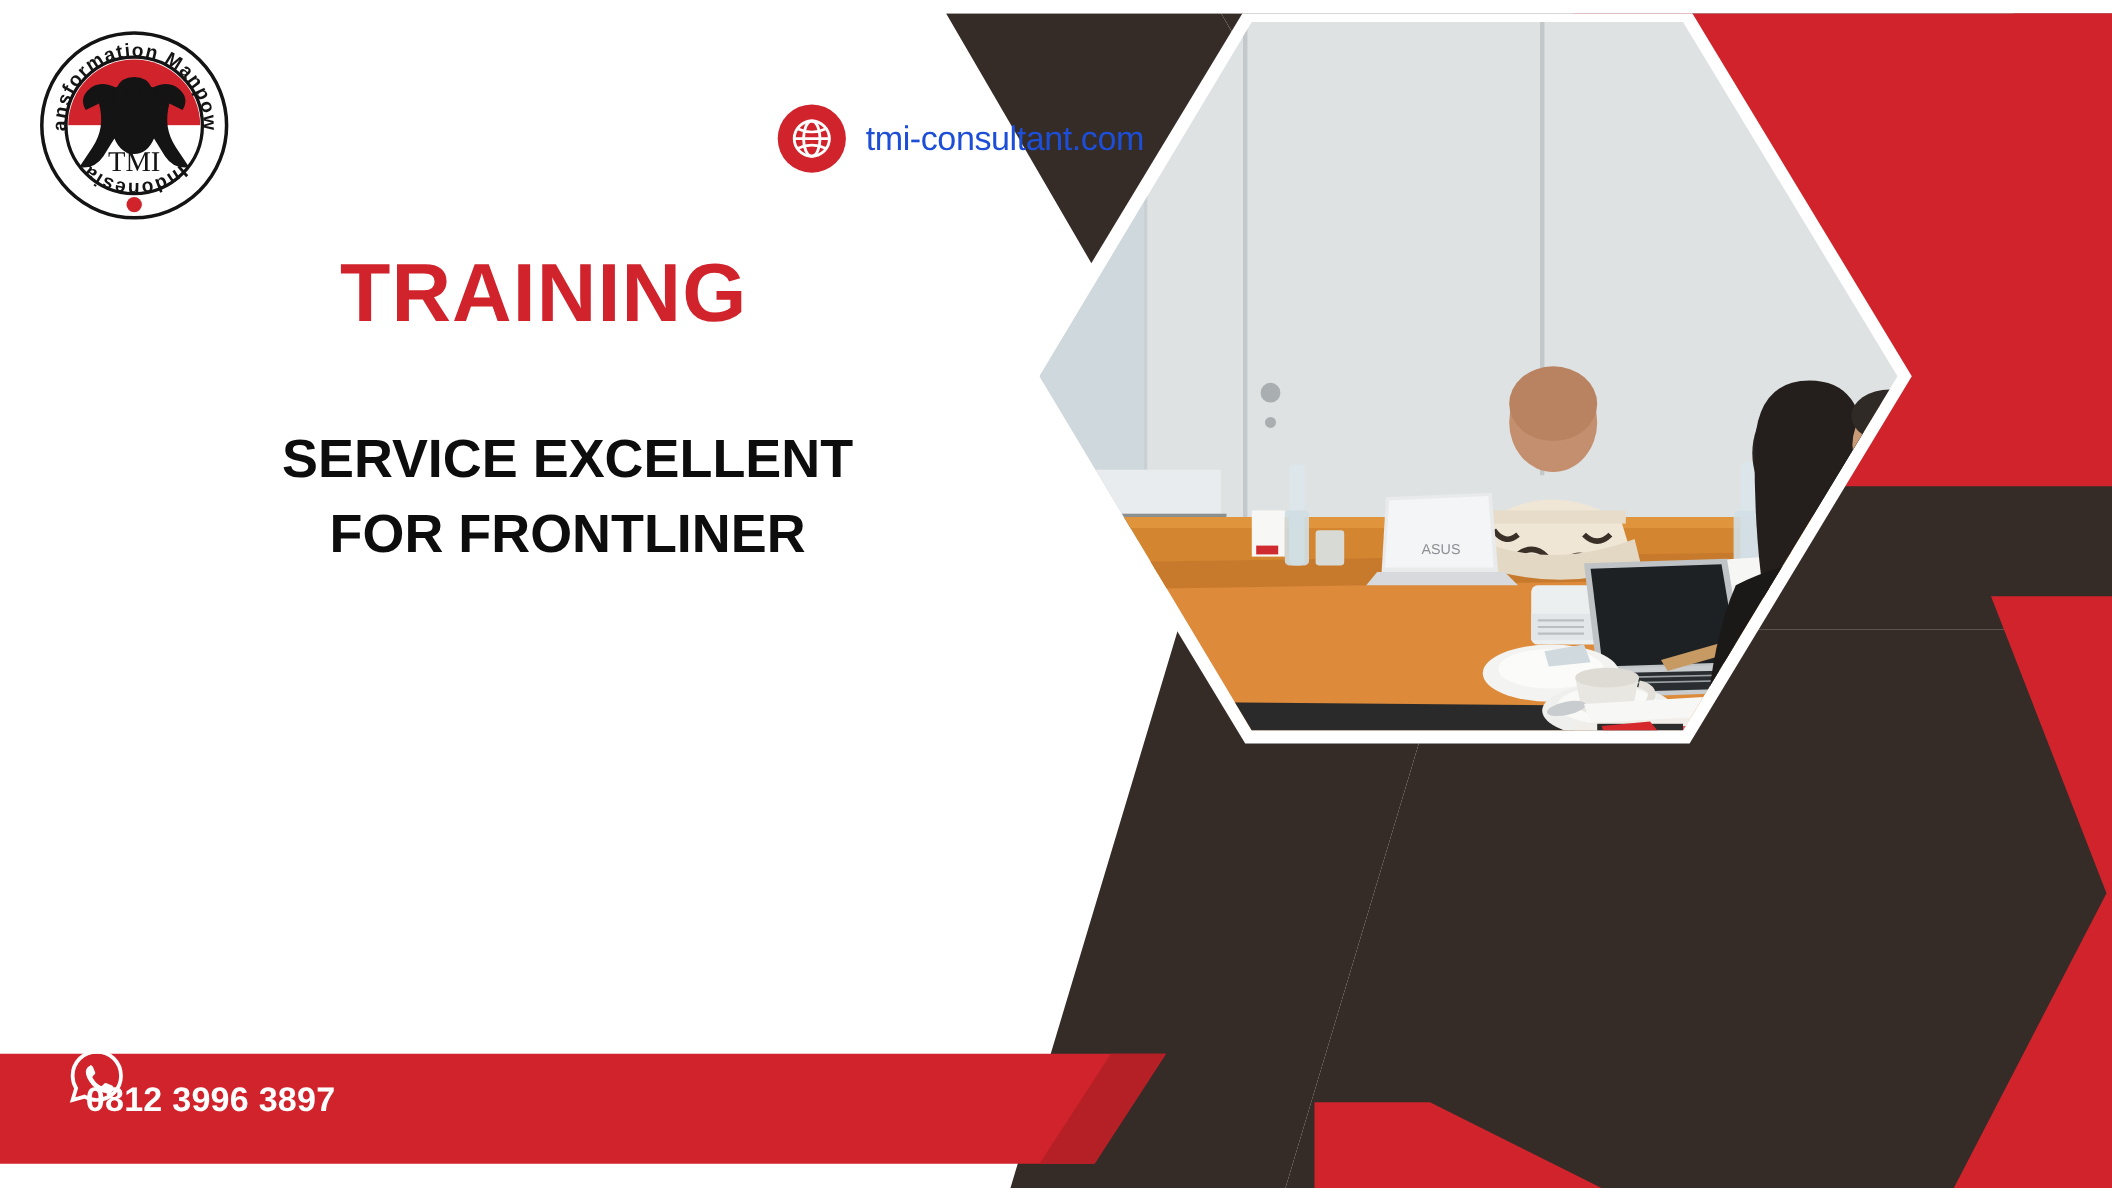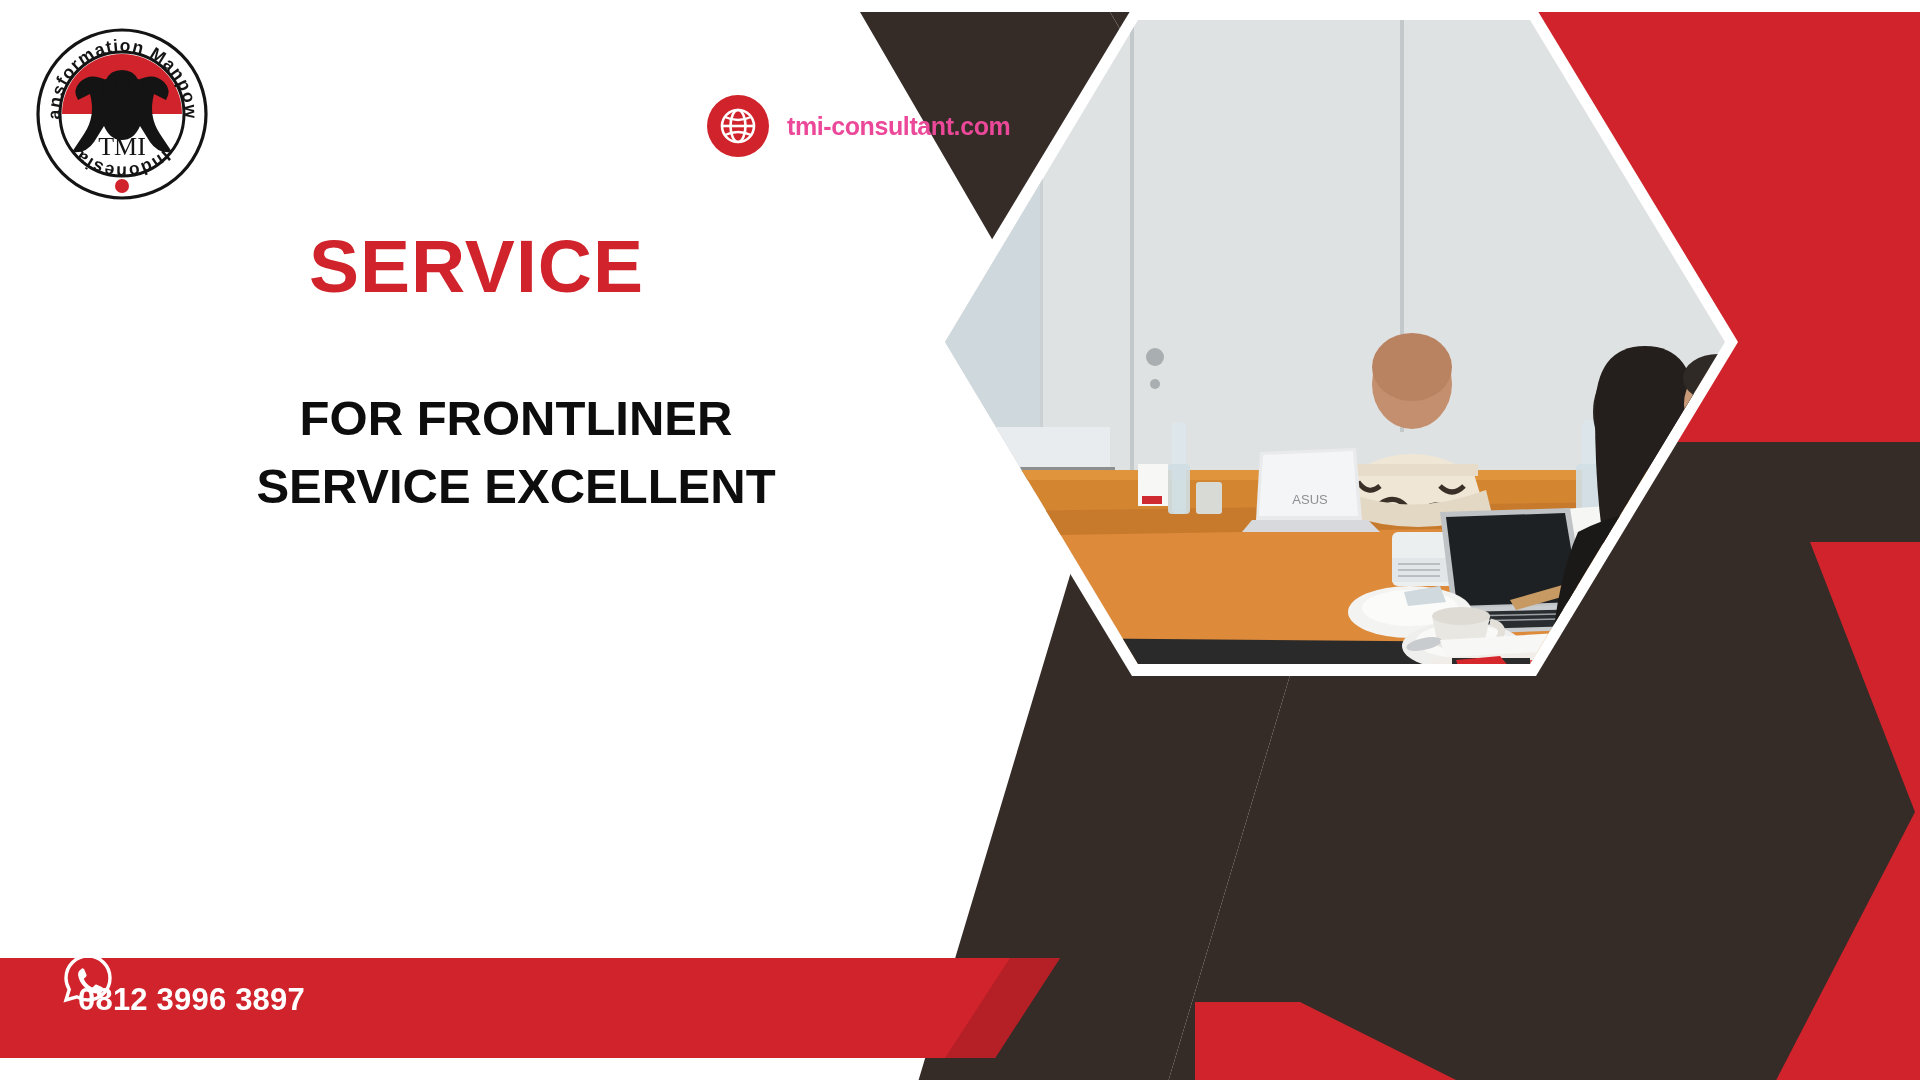--- a/index.html
+++ b/index.html
@@ -12,21 +12,21 @@
   .geo{position:absolute;top:12px;right:0;width:1180px;height:1080px;overflow:hidden;}
 
   .geo svg{position:absolute;top:0;left:0;}
 
   
   .logo{position:absolute;left:30px;top:22px;width:185px;height:185px;}
 
   
   .web-row{position:absolute;left:707px;top:95px;display:flex;align-items:center;gap:18px;}
   .globe{width:62px;height:62px;border-radius:50%;background:#d0232b;display:flex;align-items:center;justify-content:center;flex:0 0 auto;}
-  .web-text{font-size:25px;font-weight:bold;color:#ec4899;letter-spacing:-0.4px;white-space:nowrap;}
+  .web-text{font-size:31px;font-weight:normal;color:#1d4ed8;letter-spacing:-0.4px;white-space:nowrap;}
 
   
   .h-training{position:absolute;left:309px;top:229px;font-size:75px;font-weight:bold;color:#d0232b;letter-spacing:1px;line-height:1;}
   .h-sub{position:absolute;left:196px;top:385px;width:640px;text-align:center;font-size:49px;font-weight:bold;color:#0d0d0d;line-height:1.38;}
 
   
   .bar-wrap{position:absolute;left:0;bottom:0;width:1180px;height:130px;}
   .bar-wrap svg{position:absolute;left:0;top:0;}
   .contacts{position:absolute;left:60px;top:0;height:100px;display:flex;align-items:center;gap:58px;}
   .c-item{display:flex;align-items:center;gap:18px;}
@@ -233,24 +233,24 @@
         <circle cx="22" cy="22" r="16" fill="none" stroke="#ffffff" stroke-width="2.6"></circle>
         <ellipse cx="22" cy="22" rx="7.5" ry="16" fill="none" stroke="#ffffff" stroke-width="2.6"></ellipse>
         <line x1="6" y1="22" x2="38" y2="22" stroke="#ffffff" stroke-width="2.6"></line>
         <path d="M9 13 q13 6 26 0" fill="none" stroke="#ffffff" stroke-width="2.4"></path>
         <path d="M9 31 q13 -6 26 0" fill="none" stroke="#ffffff" stroke-width="2.4"></path>
       </svg>
     </span>
     <span class="web-text">tmi-consultant.com</span>
   </div>
 
-  <div class="h-training">SERVICE</div>
+  <div class="h-training">TRAINING</div>
   <div class="h-sub">
+    <div>SERVICE EXCELLENT</div>
     <div>FOR FRONTLINER</div>
-    <div>SERVICE EXCELLENT</div>
   </div>
 
   <div class="bar-wrap">
     <svg width="1180" height="130" viewBox="0 0 1180 130">
       <polygon points="0,8 1060,8 995,108 0,108" fill="#d0232b"></polygon>
       <polygon points="1010,8 1060,8 995,108 945,108" fill="#b51f26"></polygon>
     </svg>
     <div class="contacts">
 
       <div class="c-item">

